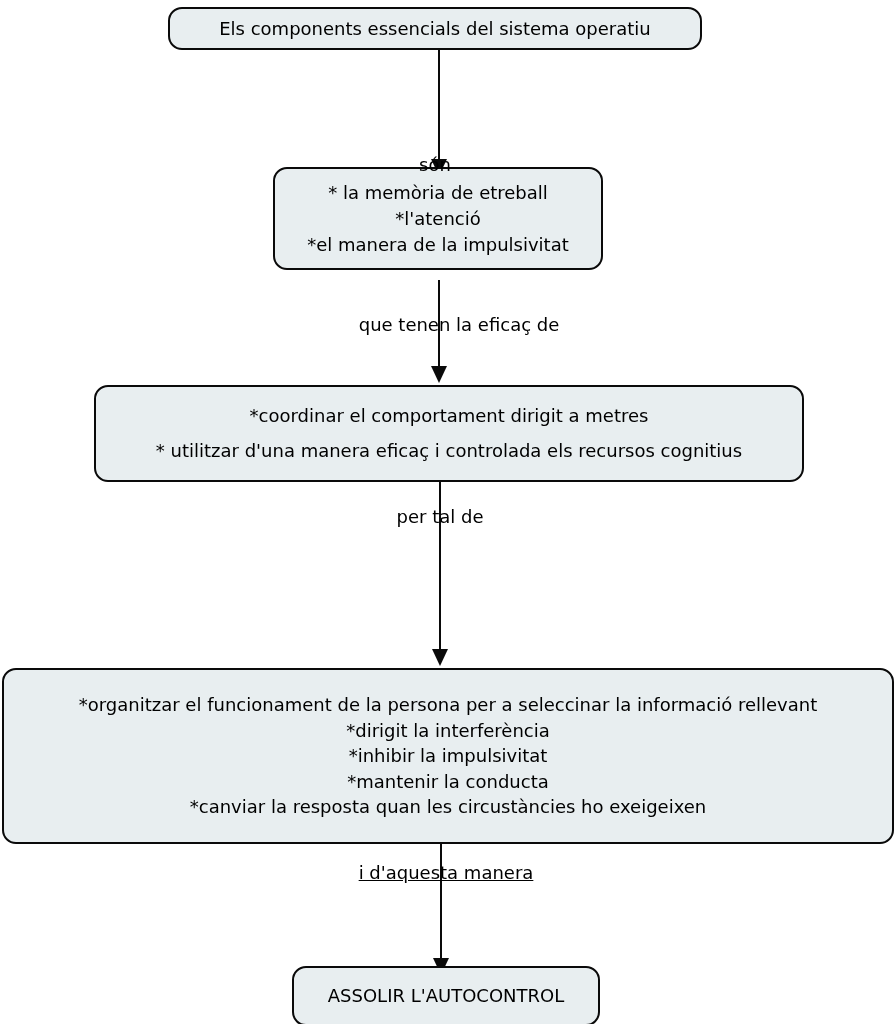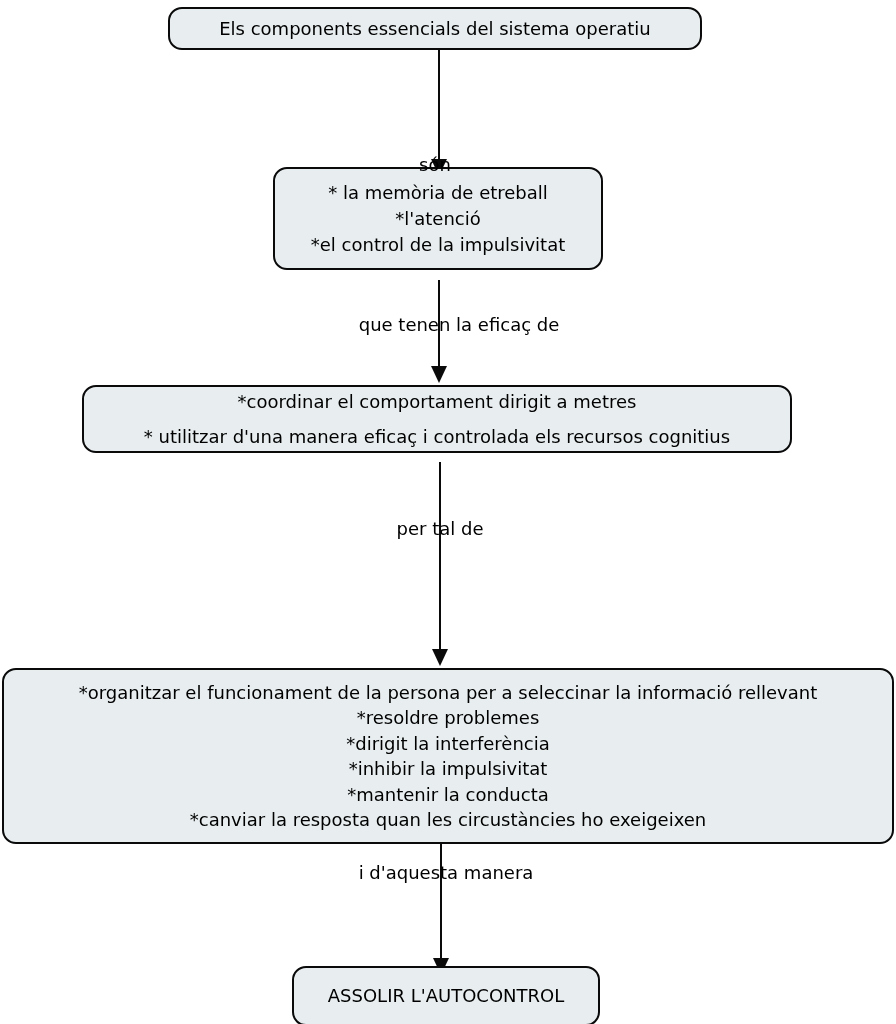--- a/index.html
+++ b/index.html
@@ -67,44 +67,43 @@
   <div class="vline" style="left:438px; top:50px; height:110px;"></div>
   <div class="arrowhead" style="left:431px; top:159px;"></div>
   <div class="link-label" style="left:435px; top:112px;margin-top:40px;">són</div>
 
   <div class="vline" style="left:438px; top:280px; height:86px;"></div>
   <div class="arrowhead" style="left:431px; top:366px;"></div>
   <div class="link-label" style="left:459px; top:312px;">que tenen la eficaç de</div>
 
   <div class="vline" style="left:439px; top:462px; height:187px;"></div>
   <div class="arrowhead" style="left:432px; top:649px;"></div>
-  <div class="link-label" style="left:440px; top:516px;">per tal de</div>
+  <div class="link-label" style="left:440px; top:504px;">per tal de</div>
 
   <div class="vline" style="left:440px; top:844px; height:114px;"></div>
   <div class="arrowhead" style="left:433px; top:958px;"></div>
-  <div class="link-label" style="left:446px; top:860px;">i d'aquesta manera</div>
+  <div class="link-label" style="left:446px; top:860px;text-decoration:underline;">i d'aquesta manera</div>
 
   <div class="node" style="left:168px; top:7px; width:534px; height:43px;">
     <span class="line">Els components essencials del sistema operatiu</span>
   </div>
 
   <div class="node" style="left:273px; top:167px; width:330px; height:103px;">
     <span class="line">* la memòria de etreball</span>
     <span class="line">*l'atenció</span>
-    <span class="line">*el control de la impulsivitat</span>
+    <span class="line">*el manera de la impulsivitat</span>
   </div>
 
-  <div class="node" style="left:82px; top:385px; width:710px; height:68px;gap:9px;">
+  <div class="node" style="left:94px; top:385px; width:710px; height:97px;gap:9px;">
     <span class="line">*coordinar el comportament dirigit a metres</span>
     <span class="line">* utilitzar d'una manera eficaç i controlada els recursos cognitius</span>
   </div>
 
   <div class="node node-purposes" style="left:2px; top:668px; width:892px; height:176px;">
     <span class="line">*organitzar el funcionament de la persona per a seleccinar la informació rellevant</span>
-    <span class="line">*resoldre problemes</span>
     <span class="line">*dirigit la interferència</span>
     <span class="line">*inhibir la impulsivitat</span>
     <span class="line">*mantenir la conducta</span>
     <span class="line">*canviar la resposta quan les circustàncies ho exeigeixen</span>
   </div>
 
   <div class="node" style="left:292px; top:966px; width:308px; height:60px;">
     <span class="line">ASSOLIR L'AUTOCONTROL</span>
   </div>
 

